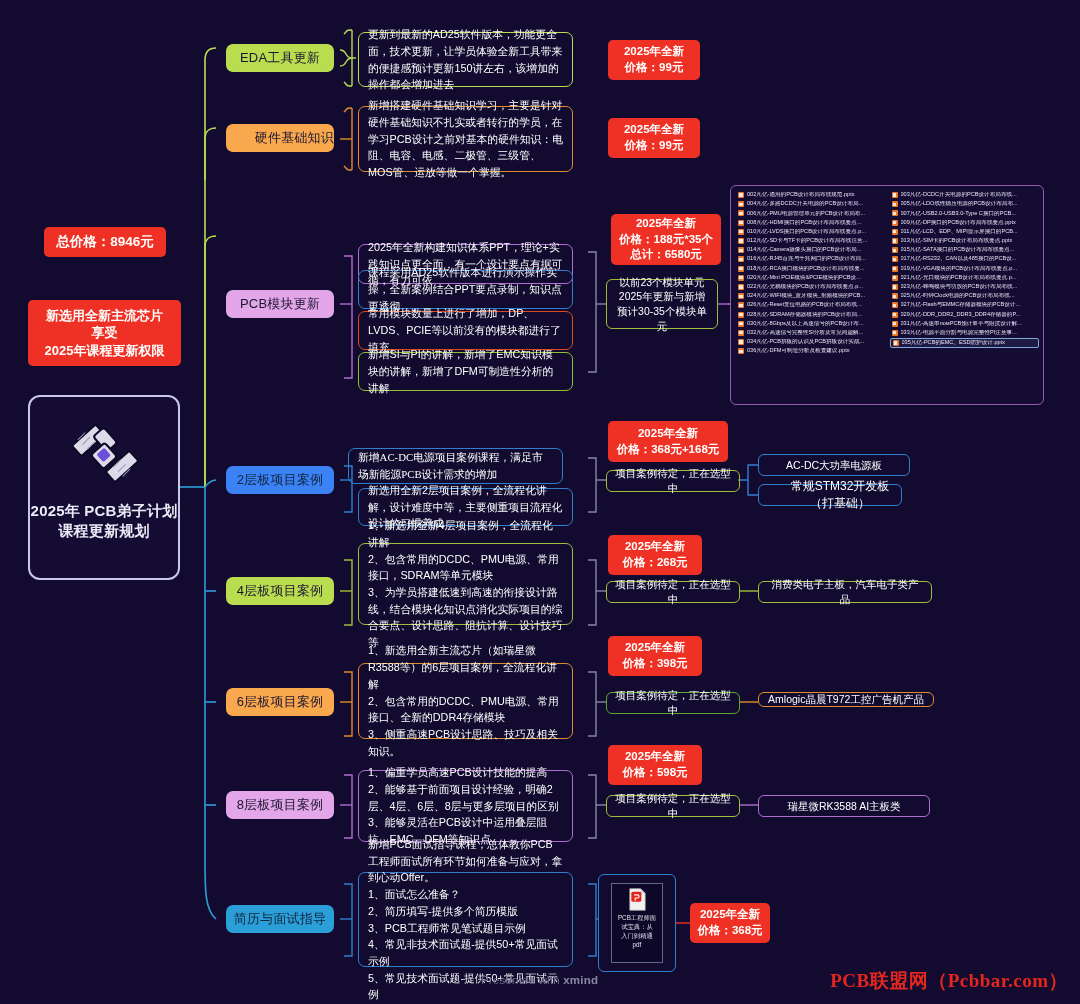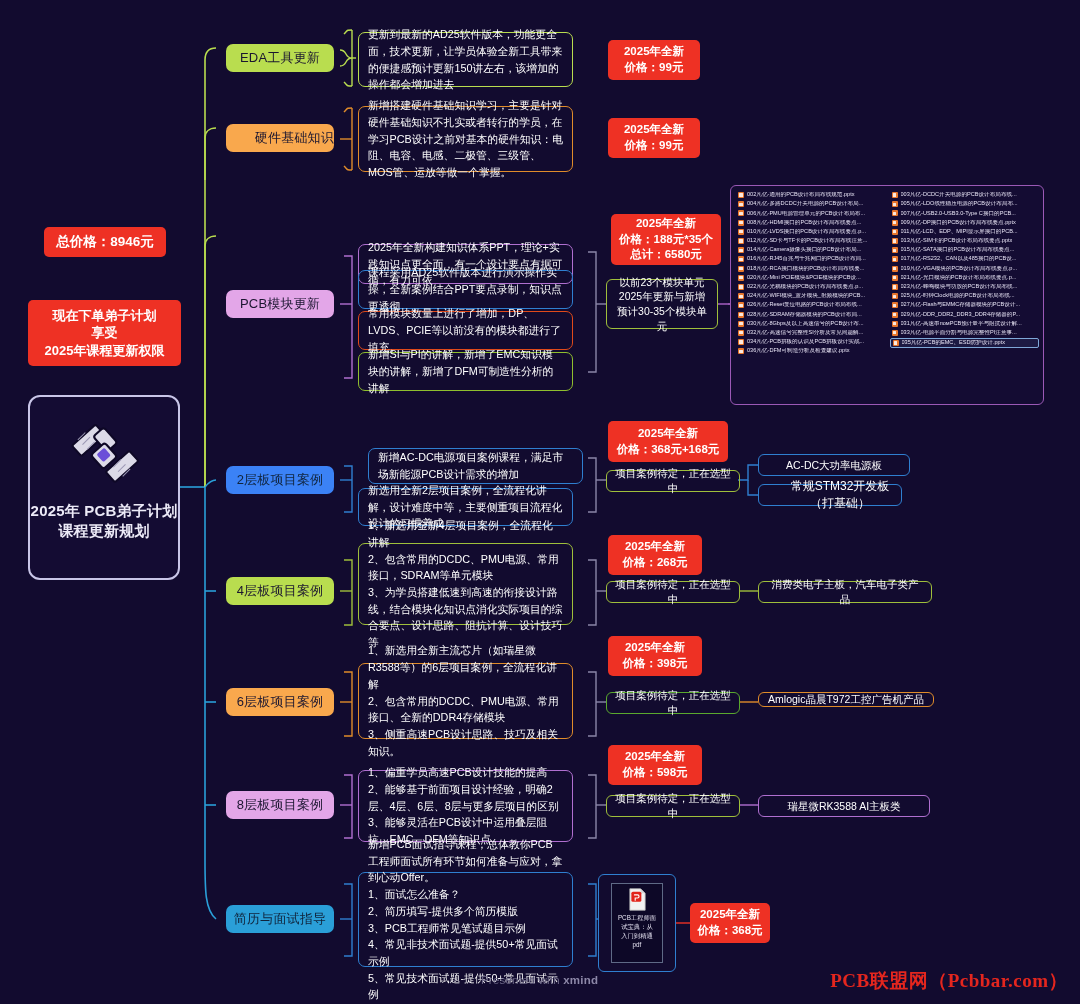--- a/index.html
+++ b/index.html
@@ -203,21 +203,21 @@
     <div class="root-title">2025年
 PCB弟子计划
 课程更新规划</div>
   </div>
 
   <div class="node redchip totalprice">
     <span>总价格：8946元</span>
   </div>
 
   <div class="node redchip promo">
-    <span>现在下单弟子计划</span>
+    <span>新选用全新主流芯片</span>
     <span>享受</span>
     <span>2025年课程更新权限</span>
   </div>
 
   <div class="node topic" style="left:226px; top:44px; background:#b9dd4f;">
     <span>EDA工具更新</span>
   </div>
   <div class="node detail" style="left:358px; top:32px; width:215px; height:55px; border-color:#b9dd4f;">
     <span class="txt">更新到最新的AD25软件版本，功能更全面，技术更新，让学员体验全新工具带来的便捷感预计更新150讲左右，该增加的操作都会增加进去</span>
   </div>
@@ -406,21 +406,21 @@
         <div class="filerow sel">
           <span class="fi"></span>
           <span class="fn">035凡亿-PCB的EMC、ESD防护设计.pptx</span>
         </div>
       </div>
   </div>
 
   <div class="node topic" style="left:226px; top:466px; background:#3b82f6; color:#10243c; width:108px;">
     <span>2层板项目案例</span>
   </div>
-  <div class="node detail" style="left:368px; top:448px; width:215px; height:36px; border-color:#2f7fd0;">
+  <div class="node detail" style="left:348px; top:448px; width:215px; height:36px; border-color:#2f7fd0;font-family:Liberation Serif, serif;">
     <span class="txt">新增AC-DC电源项目案例课程，满足市场新能源PCB设计需求的增加</span>
   </div>
   <div class="node detail" style="left:358px; top:488px; width:215px; height:38px; border-color:#2f7fd0;">
     <span class="txt">新选用全新2层项目案例，全流程化讲解，设计难度中等，主要侧重项目流程化设计的习惯养成</span>
   </div>
   <div class="node redchip" style="left:608px; top:421px; width:120px; height:41px; font-size:11.5px;">
     <span>2025年全新</span>
     <span>价格：368元+168元</span>
   </div>
   <div class="node chip" style="left:606px; top:470px; width:134px; height:22px; border-color:#9fbf3b; font-size:10.5px;">

